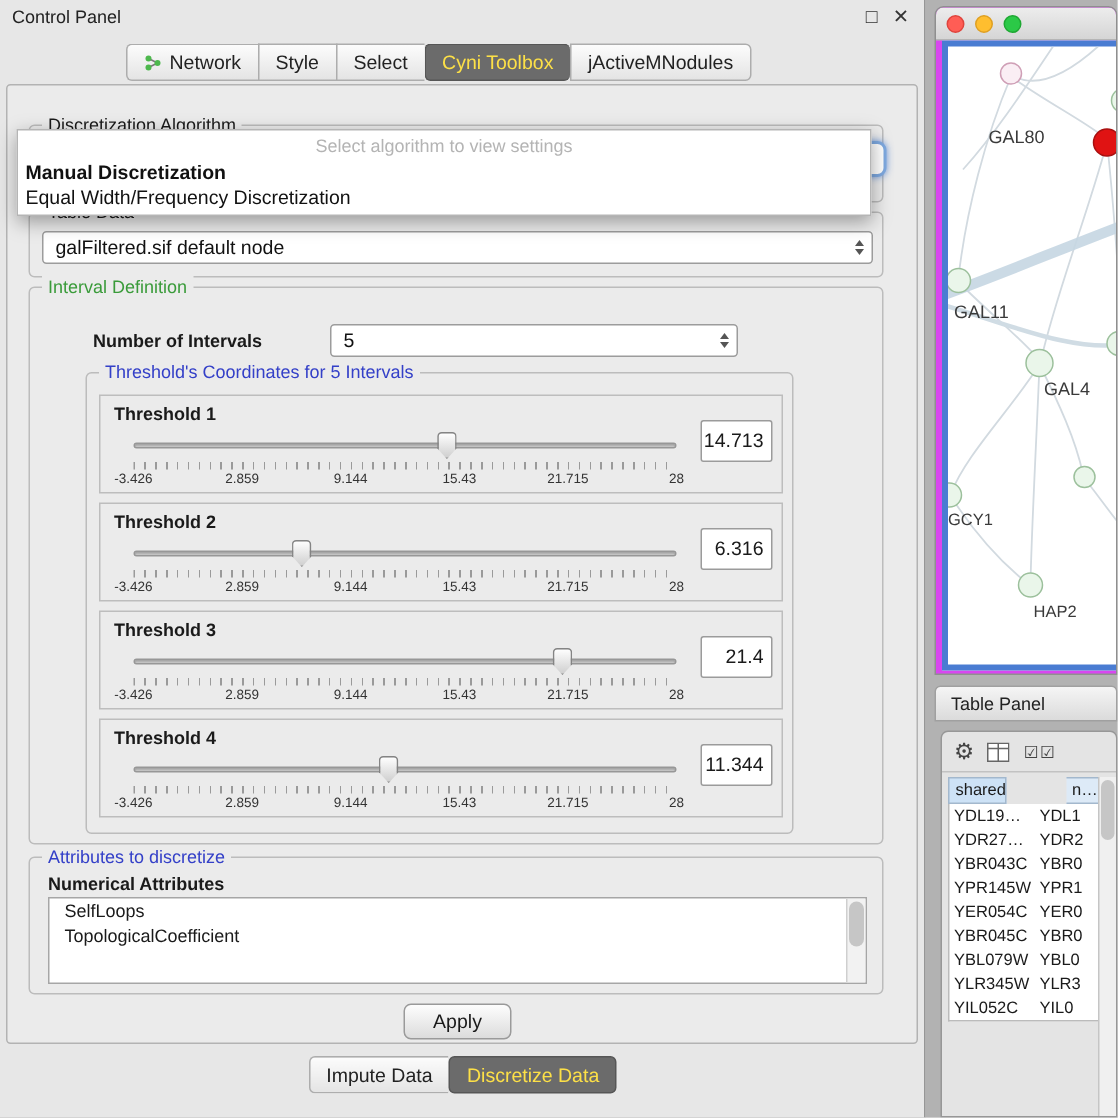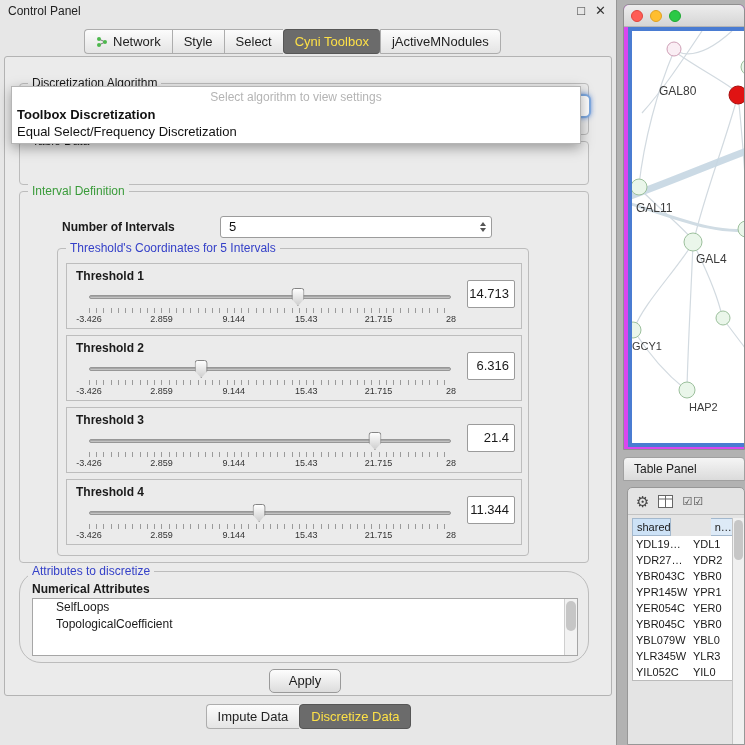--- a/index.html
+++ b/index.html
@@ -53,24 +53,24 @@
   .t-label { position:absolute; left:9px; top:5px; font-weight:bold; font-size:12px; }
   .t-slider { position:absolute; left:22px; top:22px; width:362px; height:38px; }
   .t-track { position:absolute; left:0; right:0; top:9px; height:4px; background:#c6c6c6; border:1px solid #979797; border-radius:2px; box-shadow:inset 0 1px 1px rgba(0,0,0,.18); }
   .t-thumb { position:absolute; top:2px; width:13px; height:18px; background:linear-gradient(#fefefe,#cfcfcf); border:1px solid #848484; border-radius:3px; clip-path:polygon(0 0,100% 0,100% 60%,50% 100%,0 60%); transform:translateX(-50%); }
   .t-ticks { position:absolute; left:0; right:0; top:22px; height:5px; background:repeating-linear-gradient(to right,#9a9a9a 0 1px,transparent 1px 7.24px); }
   .t-ticklabels { position:absolute; left:0; right:0; top:28px; height:10px; font-size:9px; color:#333; }
   .t-ticklabels span { position:absolute; transform:translateX(-50%); white-space:nowrap; }
   .t-value { position:absolute; right:6px; top:16px; width:48px; height:28px; background:#fff; border:1px solid #9b9b9b; border-radius:2px; font-size:13px; text-align:right; line-height:26px; padding-right:5px; }
 
   
-  .attr-group { left:14px; top:514px; width:570px; height:92px;border-radius:22px; }
+  .attr-group { left:14px; top:514px; width:570px; height:92px; }
   .attr-header { position:absolute; left:12px; top:10px; font-weight:bold; font-size:12px; }
   .attr-list { position:absolute; left:12px; top:26px; width:546px; height:58px; background:#fff; border:1px solid #a6a6a6; overflow:hidden; }
-  .attr-item { font-size:12px; line-height:17px; padding-left:23px; }
+  .attr-item { font-size:12px; line-height:17px; padding-left:10px; }
   .v-scrollbar { position:absolute; right:0; top:0; bottom:0; width:13px; background:#f2f2f2; border-left:1px solid #cfcfcf; }
   .v-thumb { position:absolute; left:1px; right:1px; top:2px; height:30px; background:#c6c6c6; border-radius:6px; }
 
   .apply-btn { position:absolute; left:264px; top:612px; width:72px; height:24px; background:linear-gradient(#fdfdfd,#dcdcdc); border:1px solid #9a9a9a; border-radius:5px; font-size:13px; text-align:center; line-height:22px; }
 
   
   .net-window { position:absolute; left:623px; top:4px; width:122px; height:446px; background:#d946ef; border:1px solid #8f8f8f; border-radius:6px 6px 0 0; overflow:hidden; }
   .nw-titlebar { position:relative; height:22px; background:linear-gradient(#ededed,#d5d5d5); border-bottom:1px solid #b5b5b5; }
   .lights { position:absolute; left:7px; top:5px; display:flex; gap:7px; }
   .light { width:12px; height:12px; border-radius:50%; }
@@ -139,26 +139,33 @@
 
   <div class="main-panel">
 
     <div class="group alg-group">
       <span class="group-title">Discretization Algorithm</span>
     </div>
     <div class="alg-combo"></div>
 
     <div class="popup">
       <div class="popup-placeholder">Select algorithm to view settings</div>
-      <div class="popup-item bold">Toolbox Discretization</div>
-      <div class="popup-item">Equal Select/Frequency Discretization</div>
+      <div class="popup-item bold">Manual Discretization</div>
+      <div class="popup-item">Equal Width/Frequency Discretization</div>
     </div>
 
     <div class="group tabledata-group">
       <span class="group-title">Table Data</span>
+      <div class="combo td-combo">
+        <span>galFiltered.sif default node</span>
+        <span class="arrows">
+            <span class="arr-up"></span>
+            <span class="arr-down"></span>
+          </span>
+      </div>
     </div>
 
     <div class="group interval-group">
       <span class="group-title gt-green">Interval Definition</span>
 
       <div class="int-label">Number of Intervals</div>
       <div class="combo int-spinner">
         <span>5</span>
         <span class="arrows">
             <span class="arr-up"></span>

